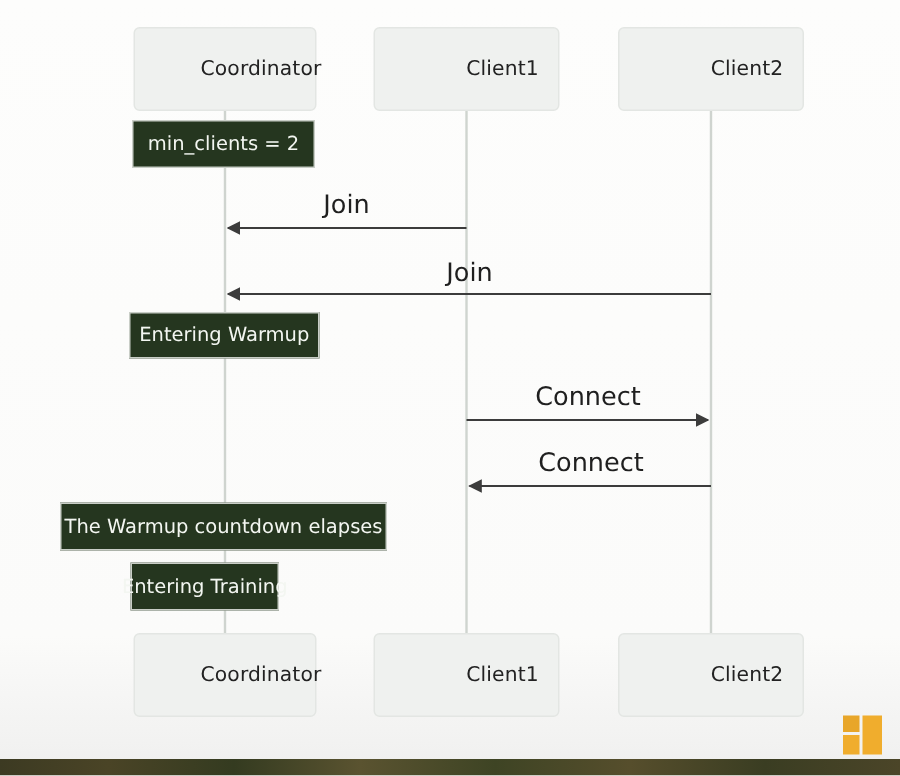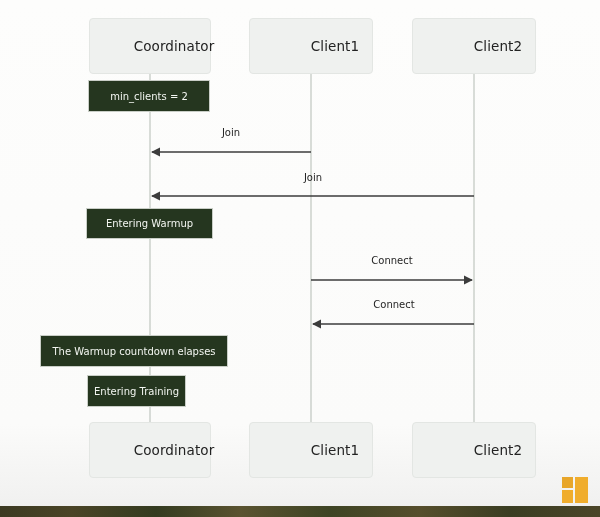--- a/index.html
+++ b/index.html
@@ -50,32 +50,32 @@
     letter-spacing: 0.1px;
     padding-left: 48px;
   }
   
   .note {
     position: absolute;
     box-sizing: border-box;
     background: #25361f;
     border: 1px solid #c9cec7;
     color: #f3f6f1;
-    font-size: 10px;
+    font-size: 13px;
     display: flex;
     align-items: center;
     justify-content: center;
     padding: 12px 12px;
     white-space: nowrap;
   }
   
   .msg-label {
     position: absolute;
     color: #1f1f1f;
-    font-size: 10px;
+    font-size: 17px;
     white-space: nowrap;
     transform: translateX(-50%);
   }
   
   #watermark {
     position: absolute;
     right: 12px;
     bottom: 14px;
     display: flex;
     align-items: center;
@@ -176,21 +176,21 @@
     <div class="participant" style="left:412px; top:422px; width:124px; height:56px;">
       <span>Client2</span>
     </div>
 
     <div class="note" style="left:88px; top:80px; width:122px; height:32px;">
       <span>min_clients = 2</span>
     </div>
     <div class="note" style="left:86px; top:208px; width:127px; height:31px;">
       <span>Entering Warmup</span>
     </div>
-    <div class="note" style="left:40px; top:335px; width:188px; height:32px;">
+    <div class="note" style="left:40px; top:335px; width:218px; height:32px;">
       <span>The Warmup countdown elapses</span>
     </div>
     <div class="note" style="left:87px; top:375px; width:99px; height:32px;">
       <span>Entering Training</span>
     </div>
 
     <div class="msg-label" style="left:231px; top:127px;">
       <span>Join</span>
     </div>
     <div class="msg-label" style="left:313px; top:172px;">

